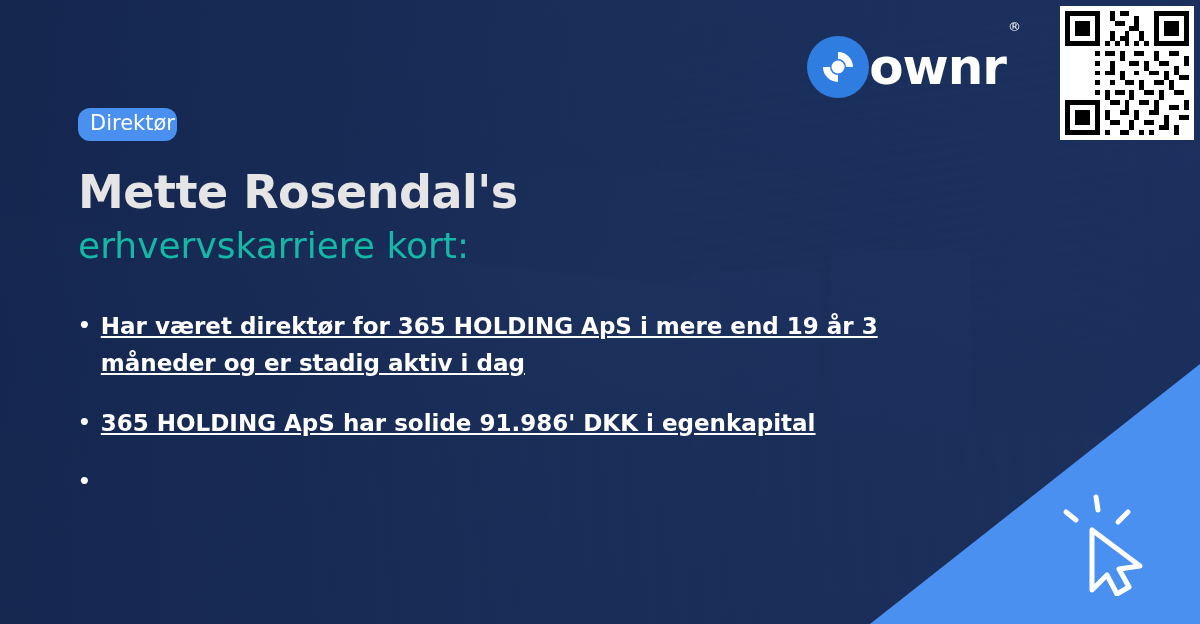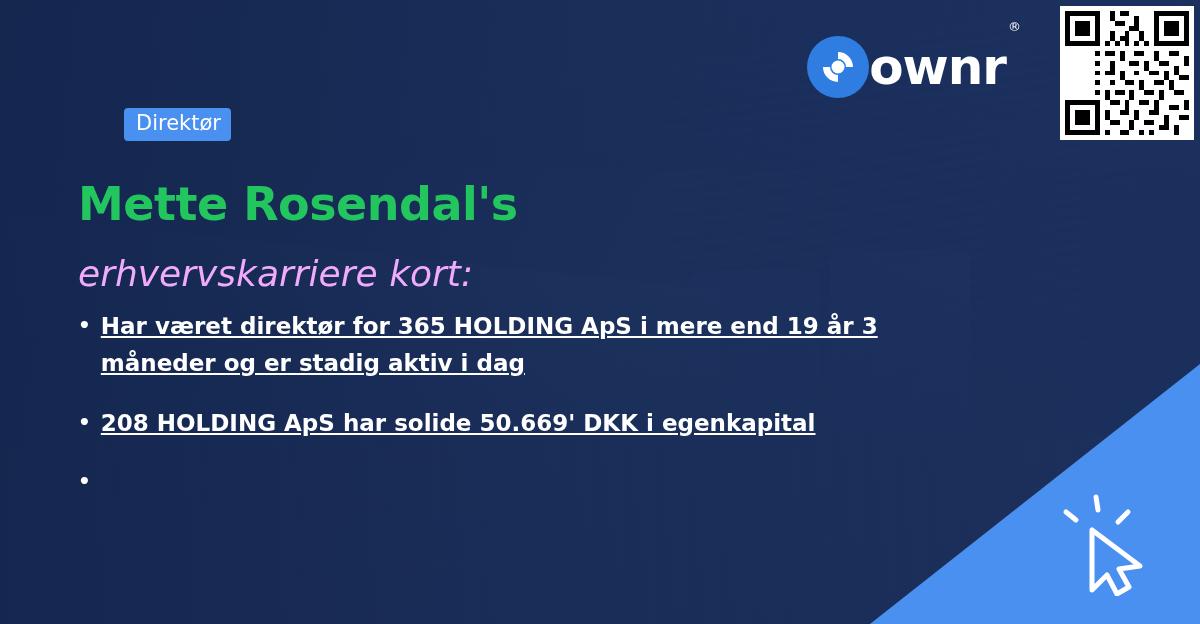--- a/index.html
+++ b/index.html
@@ -122,40 +122,38 @@
     font-weight:400;
   }
   
   .content { position:absolute; left:78px; top:108px; right:40px; }
   .badge {
     display:inline-block;
     background:#4a90f0;
     color:#ffffff;
     font-size:21px;
     font-weight:400;
-    padding:4px 10px 6px 12px;
-    border-radius:4px;
+    padding:4px 2px 6px 12px;
+    border-radius:12px;
     line-height:1.1;
-    margin-left:46px;
   }
   .title {
-    color:#22c55e;
+    color:#e5e5e5;
     font-size:46px;
     font-weight:700;
-    margin-top:36px;
+    margin-top:24px;
     line-height:1.18;
     letter-spacing:-0.5px;
   }
   .subtitle {
-    color:#f0abfc;
+    color:#14b8a6;
     font-size:36px;
     font-weight:400;
-    margin-top:20px;
+    margin-top:4px;
     line-height:1.25;
-    font-style:italic;
   }
   .bullets { position:absolute; left:78px; top:308px; right:60px; }
   .bullet {
     color:#ffffff;
     font-size:23px;
     font-weight:700;
     line-height:1.62;
     display:flex;
     align-items:flex-start;
     margin-bottom:22px;
@@ -314,20 +312,20 @@
     <div class="subtitle">erhvervskarriere kort:</div>
   </div>
 
   <div class="bullets">
     <div class="bullet">
       <span class="dot">•</span>
       <span class="bullet-text">Har været direktør for 365 HOLDING ApS i mere end 19 år 3 måneder og er stadig aktiv i dag</span>
     </div>
     <div class="bullet">
       <span class="dot">•</span>
-      <span class="bullet-text">208 HOLDING ApS har solide 50.669' DKK i egenkapital</span>
+      <span class="bullet-text">365 HOLDING ApS har solide 91.986' DKK i egenkapital</span>
     </div>
     <div class="bullet">
       <span class="dot">•</span>
     </div>
   </div>
 
 </div>
 
 </body></html>

